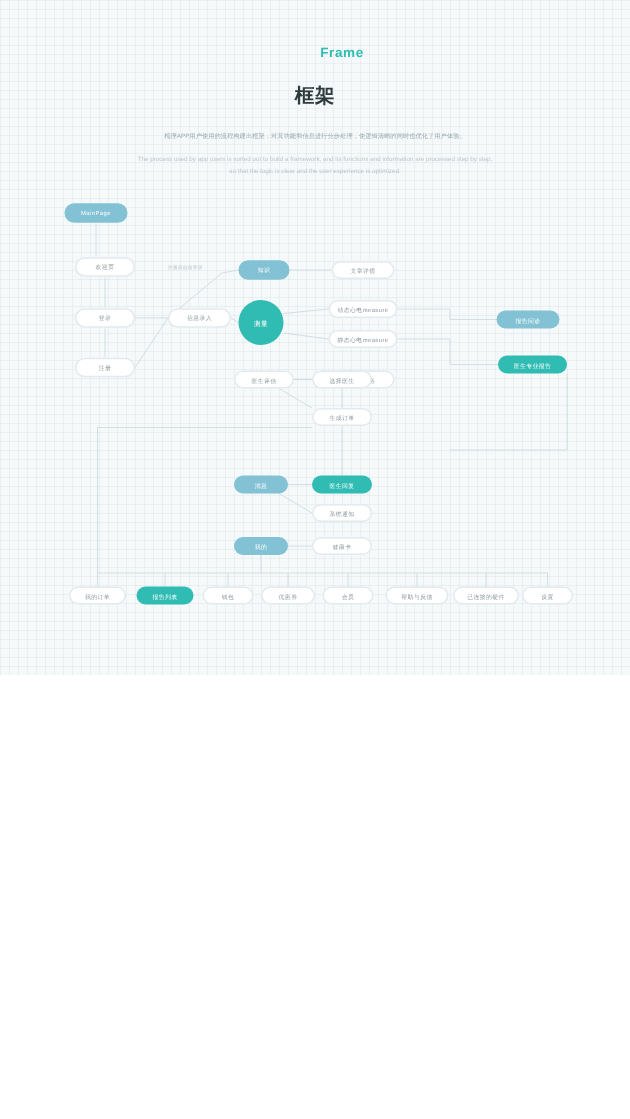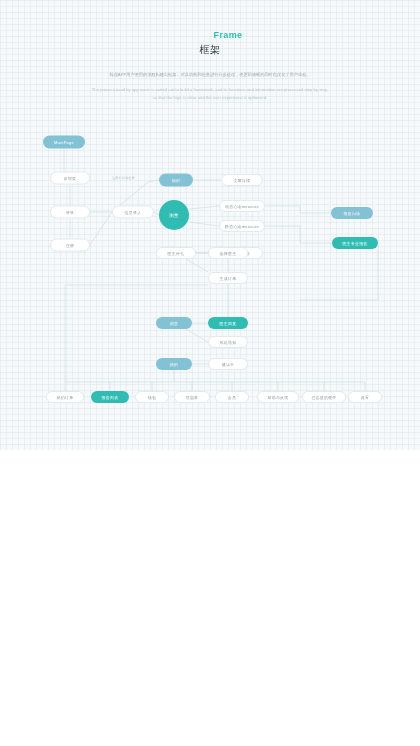--- a/index.html
+++ b/index.html
@@ -21,22 +21,22 @@
     overflow:hidden;
   }
   #frame-header{position:absolute;top:0;left:0;width:420px;text-align:center;}
   .title-en{
     margin-top:30px;
     font-size:9px;font-weight:bold;letter-spacing:.4px;
     color:#30BCB3;
     padding-left:36px;
   }
   .title-cn{
-    margin-top:3px;
-    font-size:10px;font-weight:normal;letter-spacing:.5px;
+    margin-top:15px;
+    font-size:13px;font-weight:bold;letter-spacing:.5px;
     color:#2d3a3d;
   }
   .desc-cn{
     margin:14px auto 0;width:230px;
     font-size:4.2px;line-height:1.85;color:#9aa8ad;
   }
   .desc-en{
     margin:7px auto 0;width:240px;
     font-size:4.2px;line-height:1.85;color:#b9c4c8;
   }

